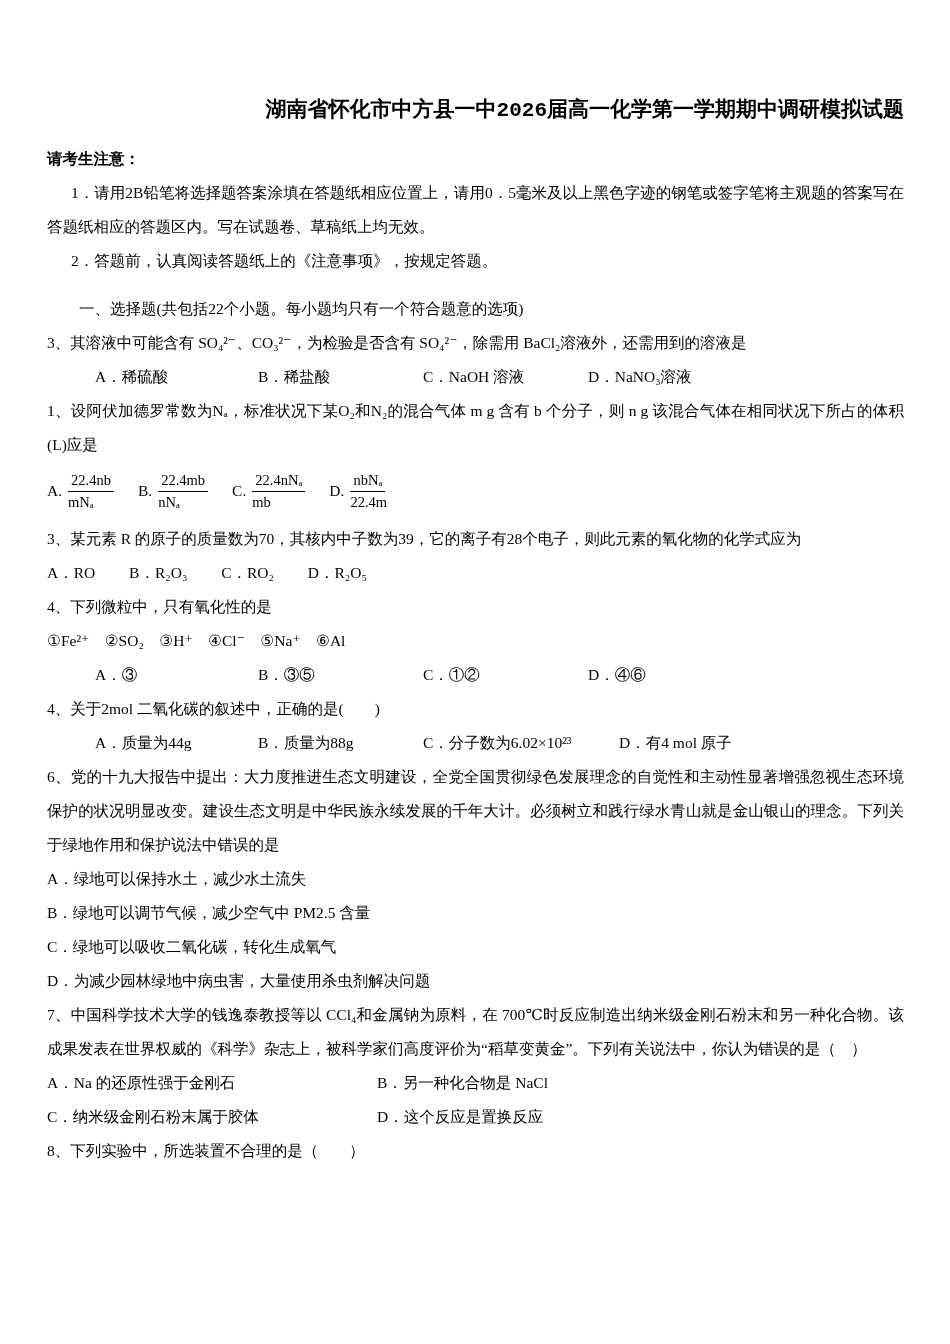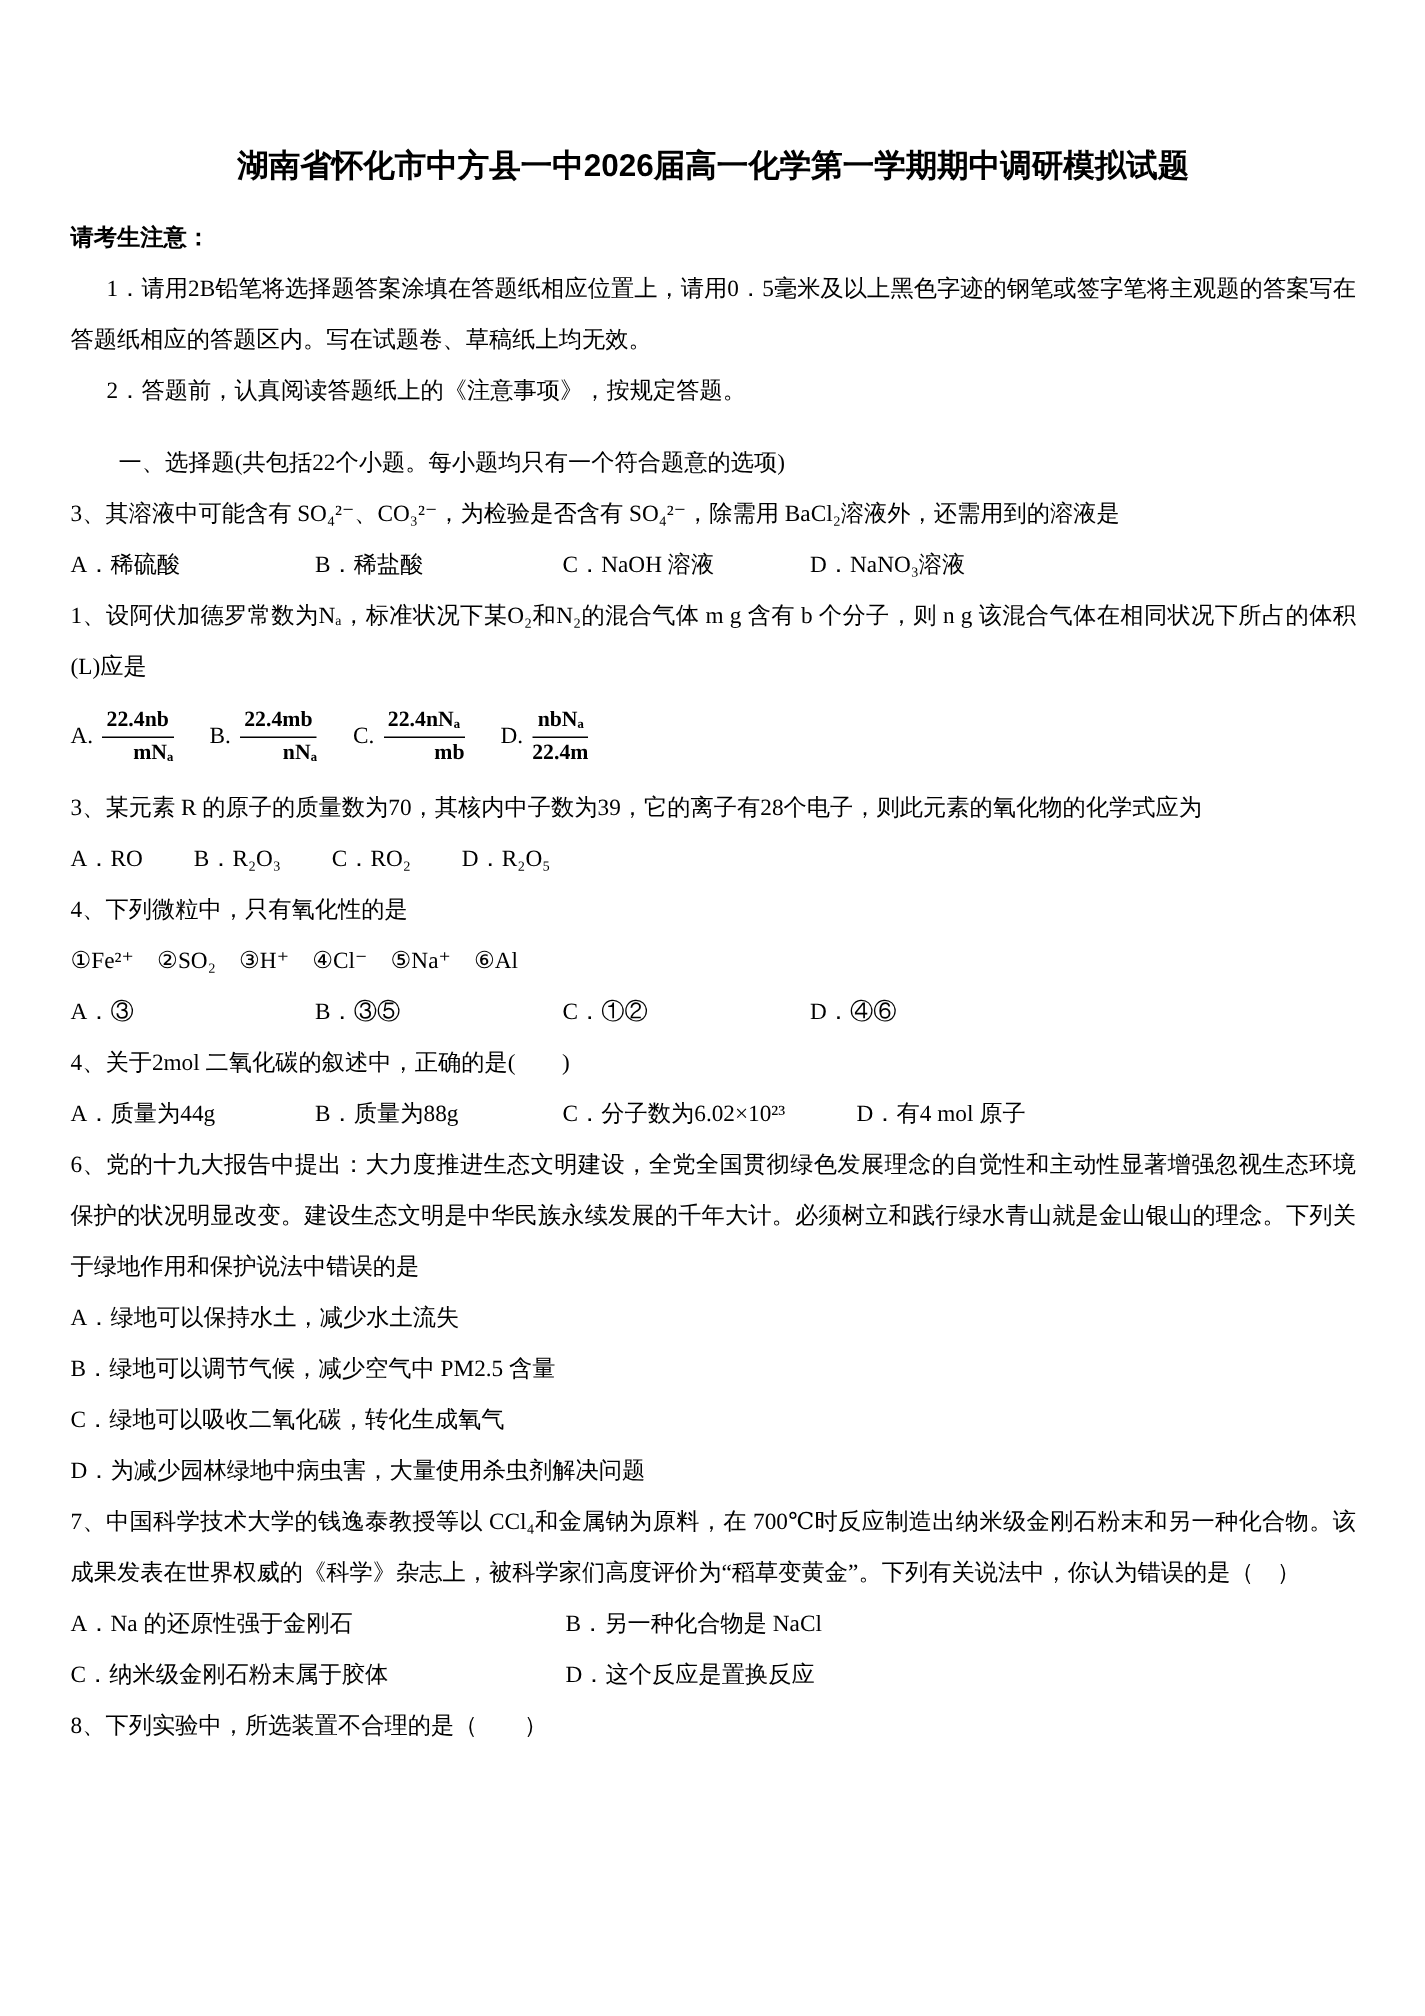--- a/index.html
+++ b/index.html
@@ -8,49 +8,48 @@
     width: 950px;
     height: 1344px;
     background: #ffffff;
     color: #000000;
     font-family: "Liberation Serif", "DejaVu Serif", serif;
     font-size: 15.5px;
     overflow: hidden;
   }
   .page { padding: 96px 46px 0 47px; }
   .title {
-    font-family: Liberation Sans, sans-serif;
+    font-family: Liberation Mono, monospace;
     font-size: 21px;
     font-weight: 700;
-    text-align: center;
+    text-align: right;
     margin: 0 0 16px 0;
     line-height: 30px;
   }
   p { margin: 0; line-height: 34px; text-align: justify; }
   .bold { font-weight: 700; }
   .hang { text-indent: 24px; }
   .section { margin-top: 14px; margin-left: 32px; }
   .optrow { display: flex; line-height: 34px; }
   .optrow > span { display: block; flex: 0 0 auto; }
-  .w163 { width: 163px; }
+  .w163 { width: 163px; margin-left: 48px; }
   .w165 { width: 165px; }
   .w196 { width: 196px; }
   .w330 { width: 330px; }
   .inlineopts span { margin-right: 30px; }
   .fracrow { display: flex; align-items: center; height: 54px; margin: 2px 0 4px 0; }
   .fgroup { display: flex; align-items: center; margin-right: 24px; }
   .flabel { margin-right: 6px; }
   .frac {
     display: inline-flex;
     flex-direction: column;
-    align-items: flex-end;
+    align-items: flex-start;
     font-size: 14.5px;
     line-height: 1.3;
     text-align: center;
-    font-weight: bold;
   }
   .fnum { border-bottom: 1px solid #000; padding: 0 3px 1px 3px; }
   .fden { padding-top: 1px; }
 </style>
 </head>
 <body>
 
 <div class="page">
 
   <h1 class="title">湖南省怀化市中方县一中2026届高一化学第一学期期中调研模拟试题</h1>

